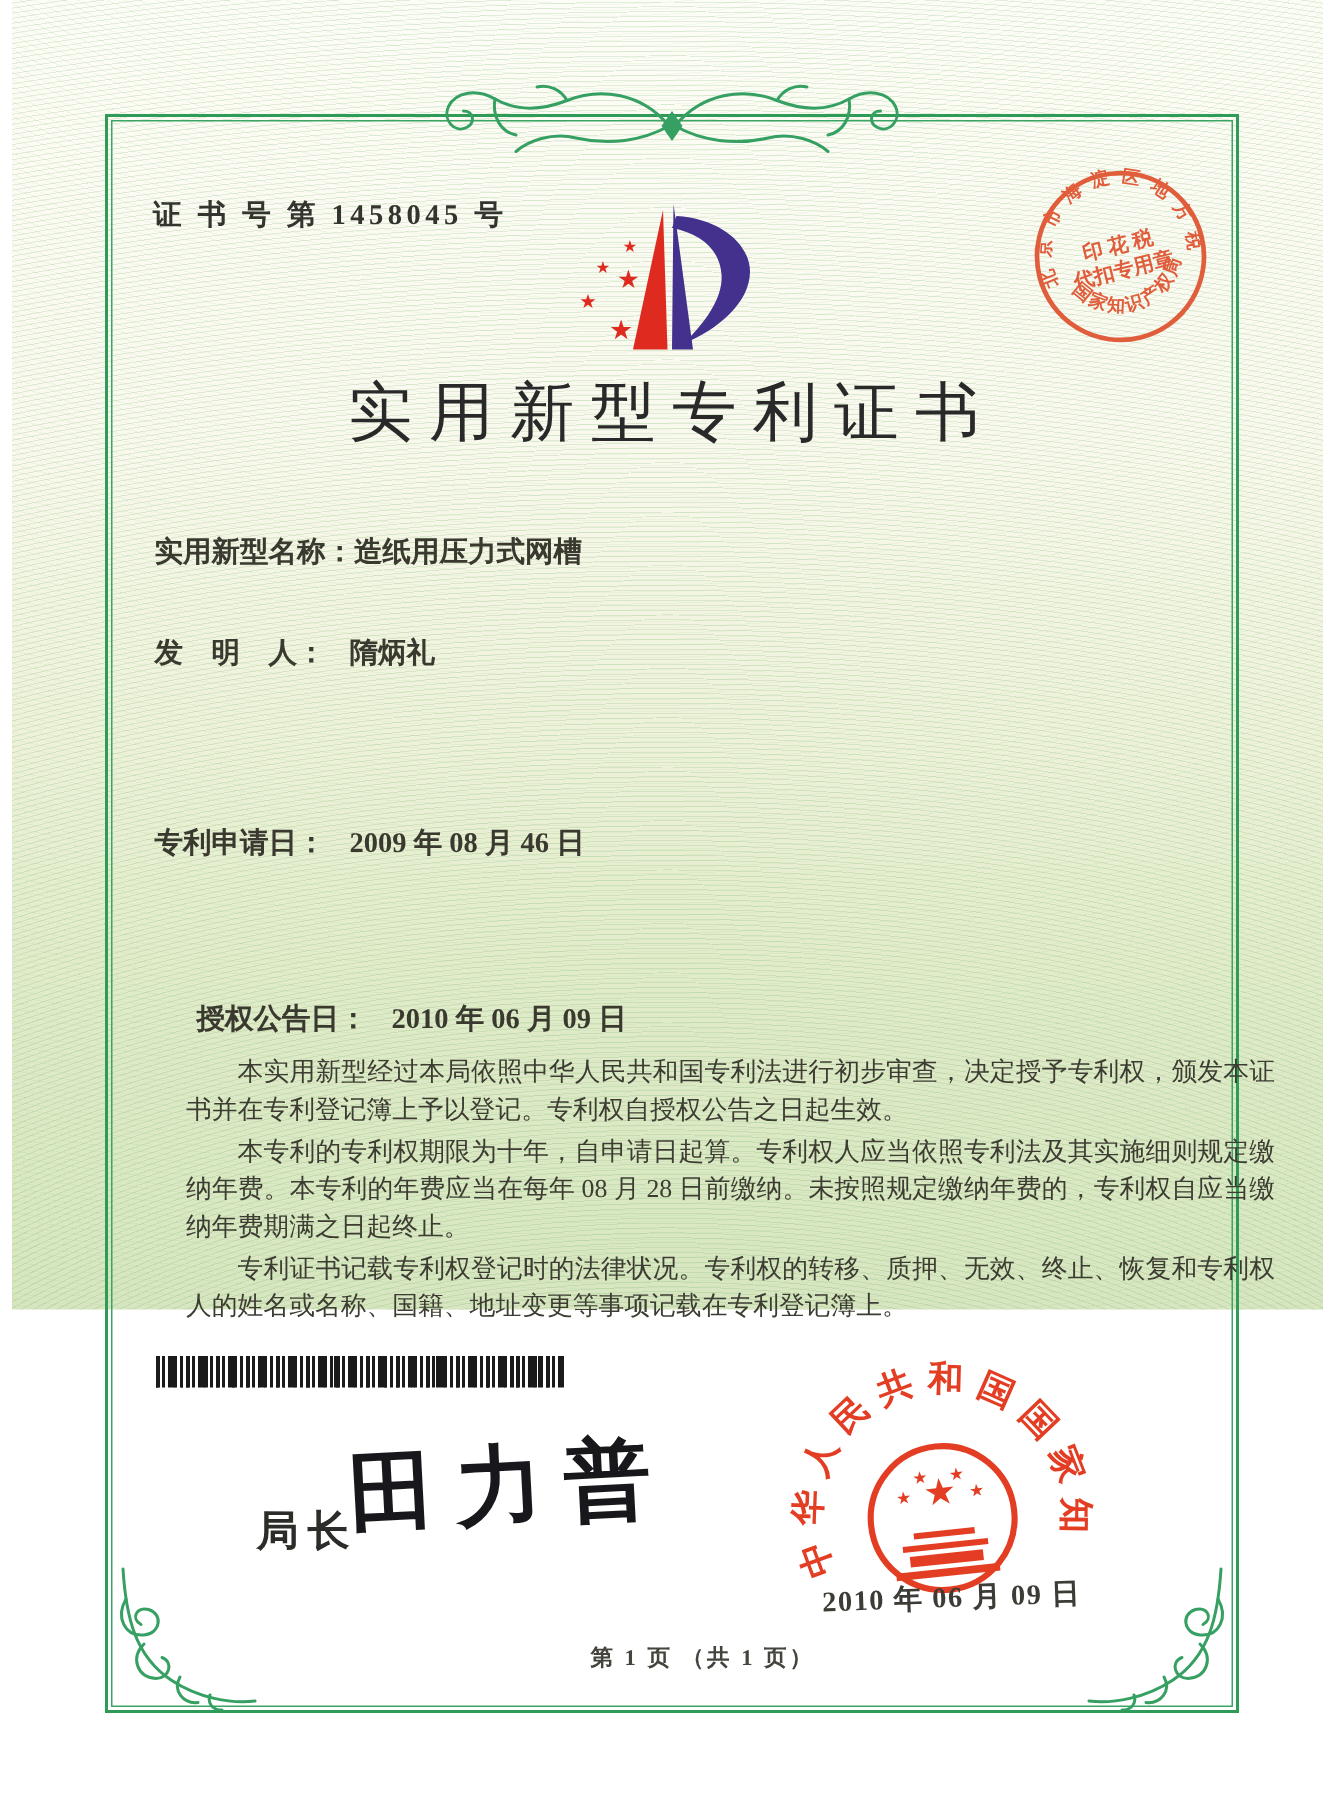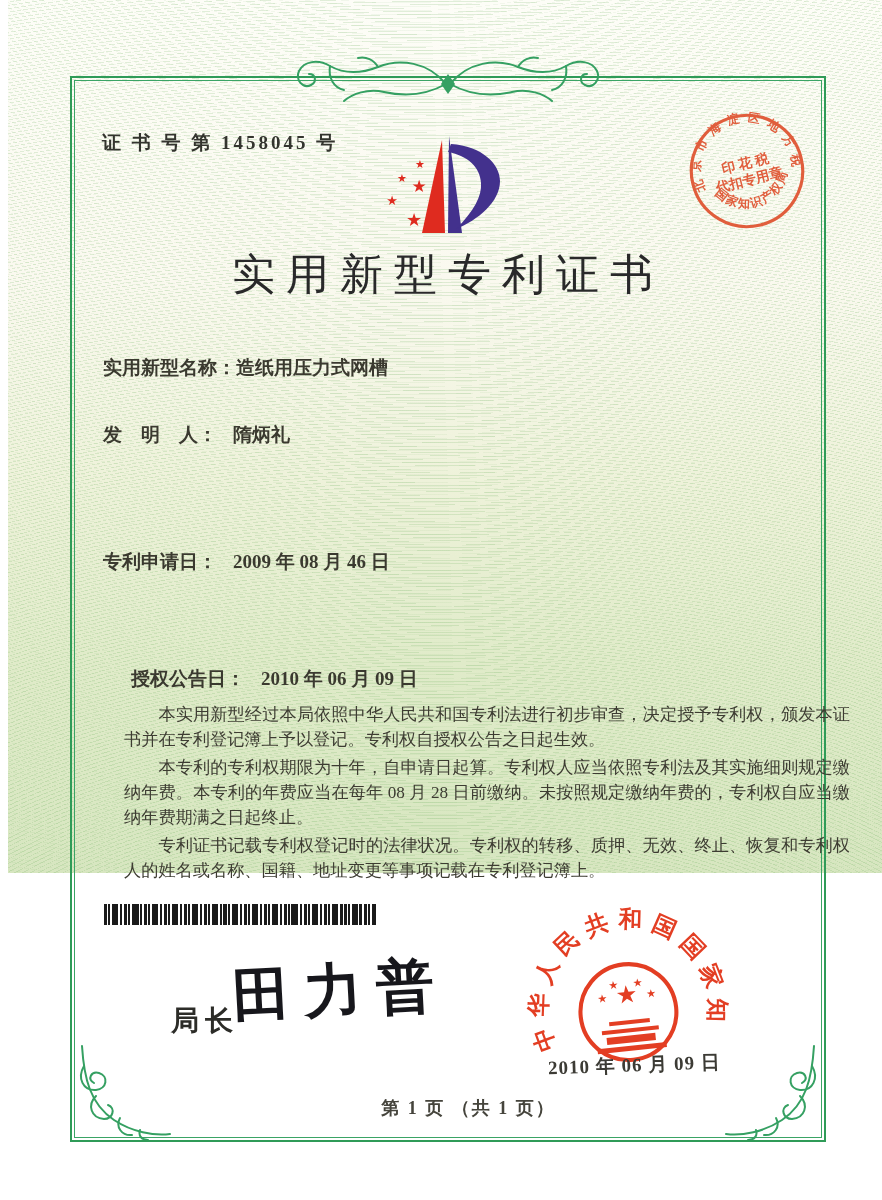--- a/index.html
+++ b/index.html
@@ -86,21 +86,21 @@
   }
   .seal-date {
     position:absolute; left:540px; top:1052px; width:190px;
     font-size:19px; font-weight:bold; letter-spacing:1px;
     color:#3c3b35; transform:rotate(-2deg); white-space:nowrap;
   }
 
   
   .footer {
     position:absolute; left:62px; top:1096px; width:756px; text-align:center;
-    font-size:18px; letter-spacing:2px; color:#45443c; font-weight:bold;padding-left:41px;
+    font-size:15px; letter-spacing:2px; color:#45443c; font-weight:bold;padding-left:41px;
   }
 
   svg text { font-family:"Liberation Serif","DejaVu Serif",serif; }
 </style>
 </head>
 <body>
 
 <div class="paper">
 
   <div class="frame"></div>

